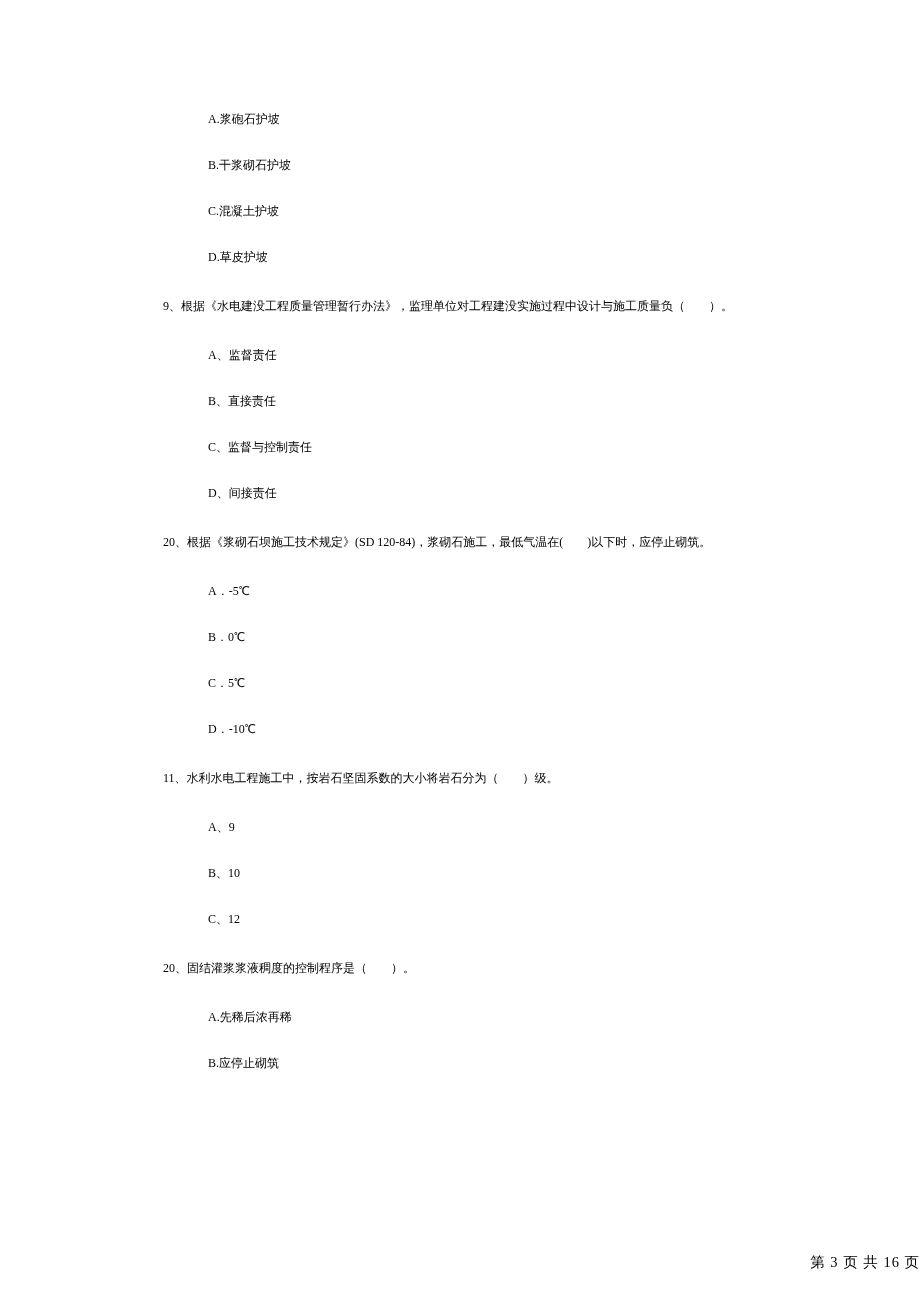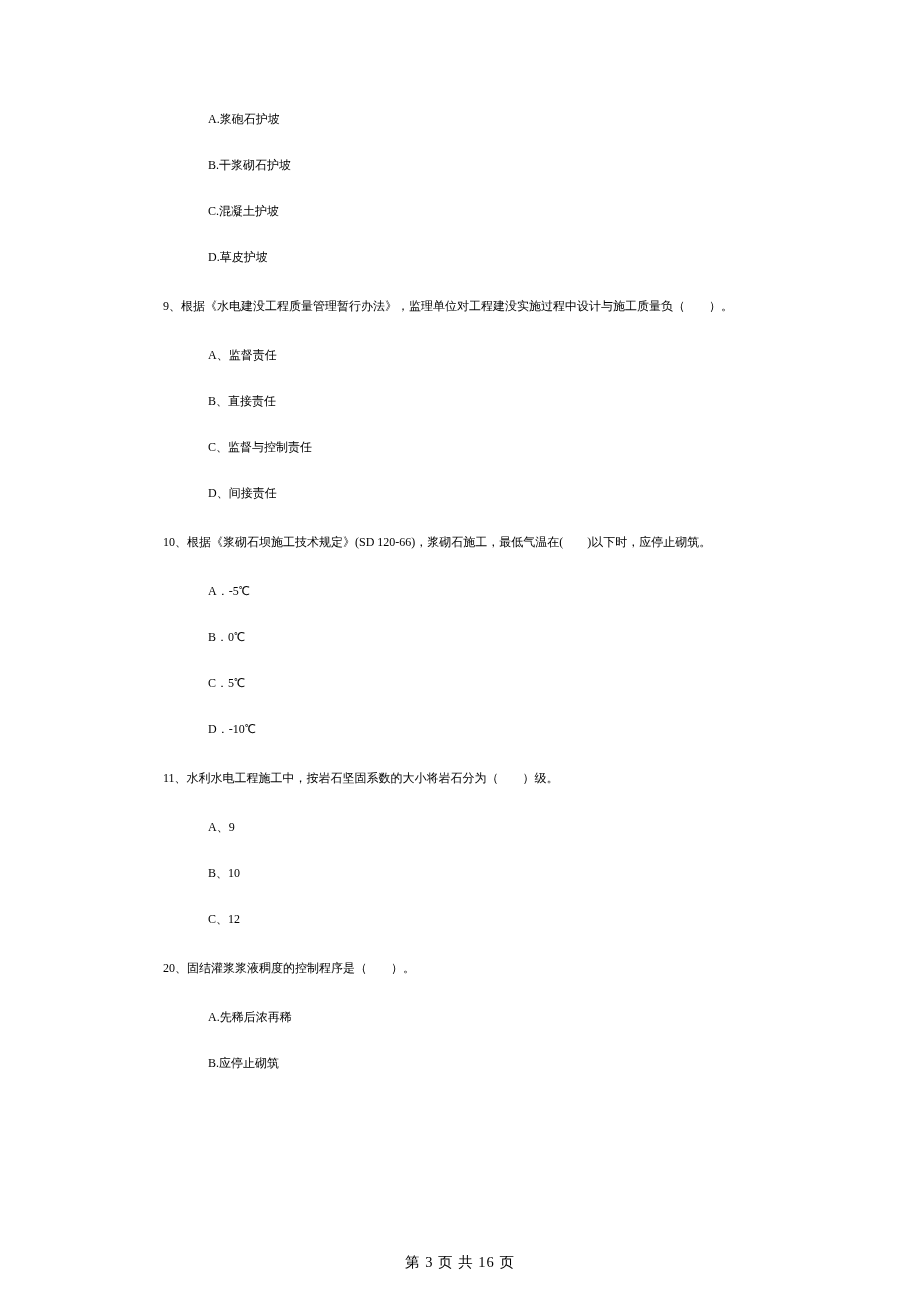--- a/index.html
+++ b/index.html
@@ -24,21 +24,21 @@
     }
     .question {
       margin-bottom: 28px;
       margin-top: 6px;
       line-height: 2.0;
     }
     .footer {
       position: absolute;
       bottom: 30px;
       width: 100%;
-      text-align: center;
+      text-align: right;
       font-size: 14.5px;
       color: #000000;
       letter-spacing: 1px;
     }
   </style>
 </head>
 <body>
 
 <div class="page-content">
 
@@ -46,21 +46,21 @@
   <div class="option">B.干浆砌石护坡</div>
   <div class="option">C.混凝土护坡</div>
   <div class="option">D.草皮护坡</div>
 
   <div class="question">9、根据《水电建没工程质量管理暂行办法》，监理单位对工程建没实施过程中设计与施工质量负（　　）。</div>
   <div class="option">A、监督责任</div>
   <div class="option">B、直接责任</div>
   <div class="option">C、监督与控制责任</div>
   <div class="option">D、间接责任</div>
 
-  <div class="question">10、根据《浆砌石坝施工技术规定》(SD 120-66)，浆砌石施工，最低气温在(　　)以下时，应停止砌筑。</div>
+  <div class="question">20、根据《浆砌石坝施工技术规定》(SD 120-84)，浆砌石施工，最低气温在(　　)以下时，应停止砌筑。</div>
   <div class="option">A．-5℃</div>
   <div class="option">B．0℃</div>
   <div class="option">C．5℃</div>
   <div class="option">D．-10℃</div>
 
   <div class="question">11、水利水电工程施工中，按岩石坚固系数的大小将岩石分为（　　）级。</div>
   <div class="option">A、9</div>
   <div class="option">B、10</div>
   <div class="option">C、12</div>
 

